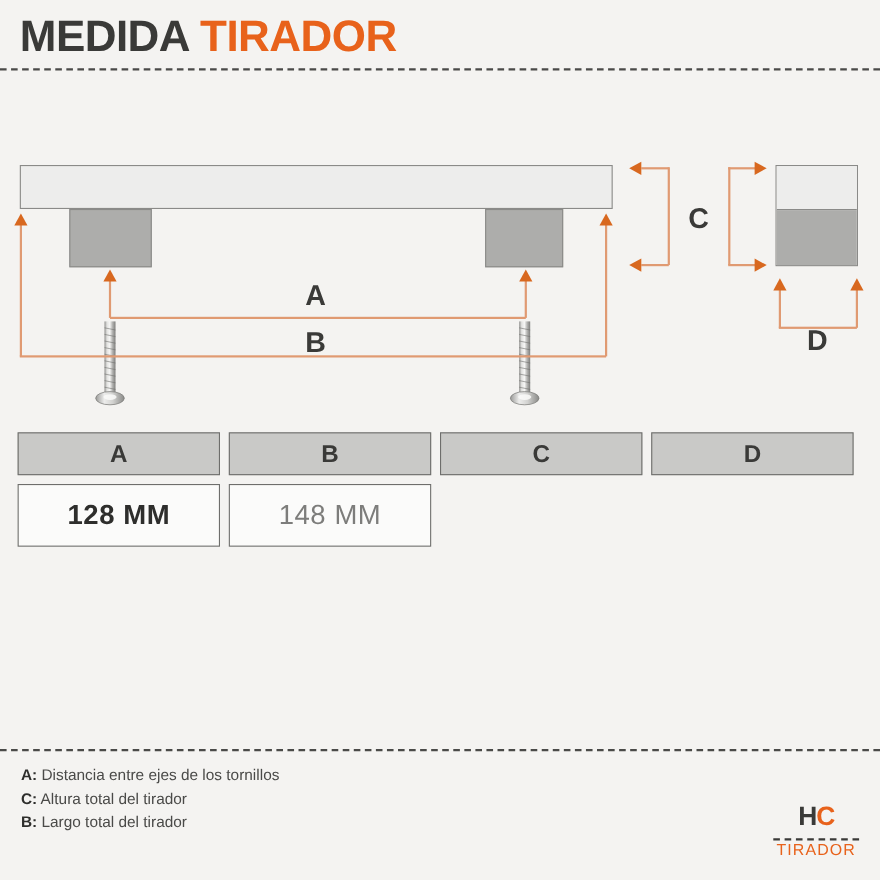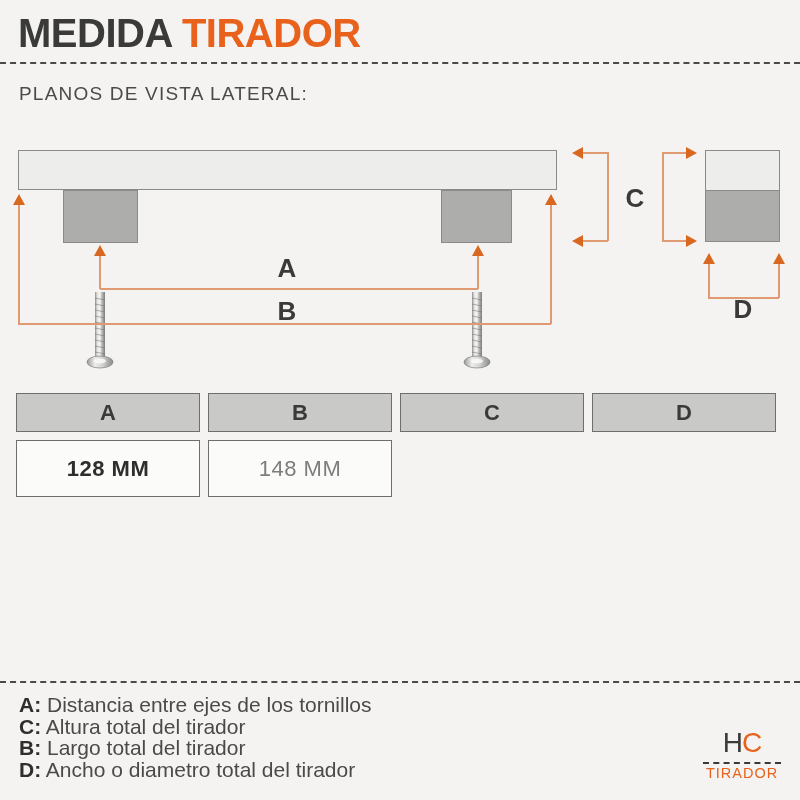--- a/index.html
+++ b/index.html
@@ -169,55 +169,55 @@
   }
   .col-value {
     margin-top: 8px;
     height: 57px;
     background: #fbfbfa;
     border: 1.5px solid #6e6e6c;
     box-sizing: border-box;
     display: flex;
     align-items: center;
     justify-content: center;
-    font-size: 22px;
+    font-size: 25px;
     letter-spacing: 0.5px;
     color: #7d7d7b;
   }
   .col-value.highlight {
     color: #2e2e2c;
     font-weight: bold;
   }
 
   
   .legend {
     position: absolute;
     left: 19px;
     top: 694px;
-    font-size: 21px;
+    font-size: 14px;
     color: #4a4a48;
     line-height: 21.5px;
   }
   .legend-row { white-space: nowrap; }
   .legend-key {
     font-weight: bold;
     color: #2e2e2c;
   }
 
   
   .logo {
     position: absolute;
     left: 703px;
     top: 726px;
     width: 78px;
     text-align: center;
   }
   .logo-top {
-    font-size: 28px;
-    font-weight: normal;
+    font-size: 24px;
+    font-weight: bold;
     line-height: 34px;
     letter-spacing: -1px;
   }
   .logo-top .h { color: #3a3a38; }
   .logo-top .c { color: #e8621b; }
   .logo-rule {
     margin: 2px 0 1px 0;
     border-top: 2.5px dashed #3a3a38;
   }
   .logo-bottom {
@@ -232,21 +232,20 @@
 
 <div class="page">
 
   <div class="title">
     <span class="t1">MEDIDA</span>
     <span class="t2">TIRADOR</span>
   </div>
 
   <div class="divider" id="divider-top"></div>
 
-  <div class="subtitle">PLANOS DE VISTA LATERAL:</div>
 
   <div class="bar"></div>
   <div class="post" id="post-left"></div>
   <div class="post" id="post-right"></div>
 
   <div class="screw" id="screw-left">
     <svg width="30" height="80" viewBox="0 0 30 80">
       <defs>
         <linearGradient id="shaftGrad" x1="0" y1="0" x2="1" y2="0">
           <stop offset="0%" stop-color="#8e8e8c"></stop>
@@ -365,24 +364,20 @@
       <span>Distancia entre ejes de los tornillos</span>
     </div>
     <div class="legend-row">
       <span class="legend-key">C:</span>
       <span>Altura total del tirador</span>
     </div>
     <div class="legend-row">
       <span class="legend-key">B:</span>
       <span>Largo total del tirador</span>
     </div>
-    <div class="legend-row">
-      <span class="legend-key">D:</span>
-      <span>Ancho o diametro total del tirador</span>
-    </div>
   </div>
 
   <div class="logo">
     <div class="logo-top">
       <span class="h">H</span><span class="c">C</span>
     </div>
     <div class="logo-rule"></div>
     <div class="logo-bottom">TIRADOR</div>
   </div>
 

